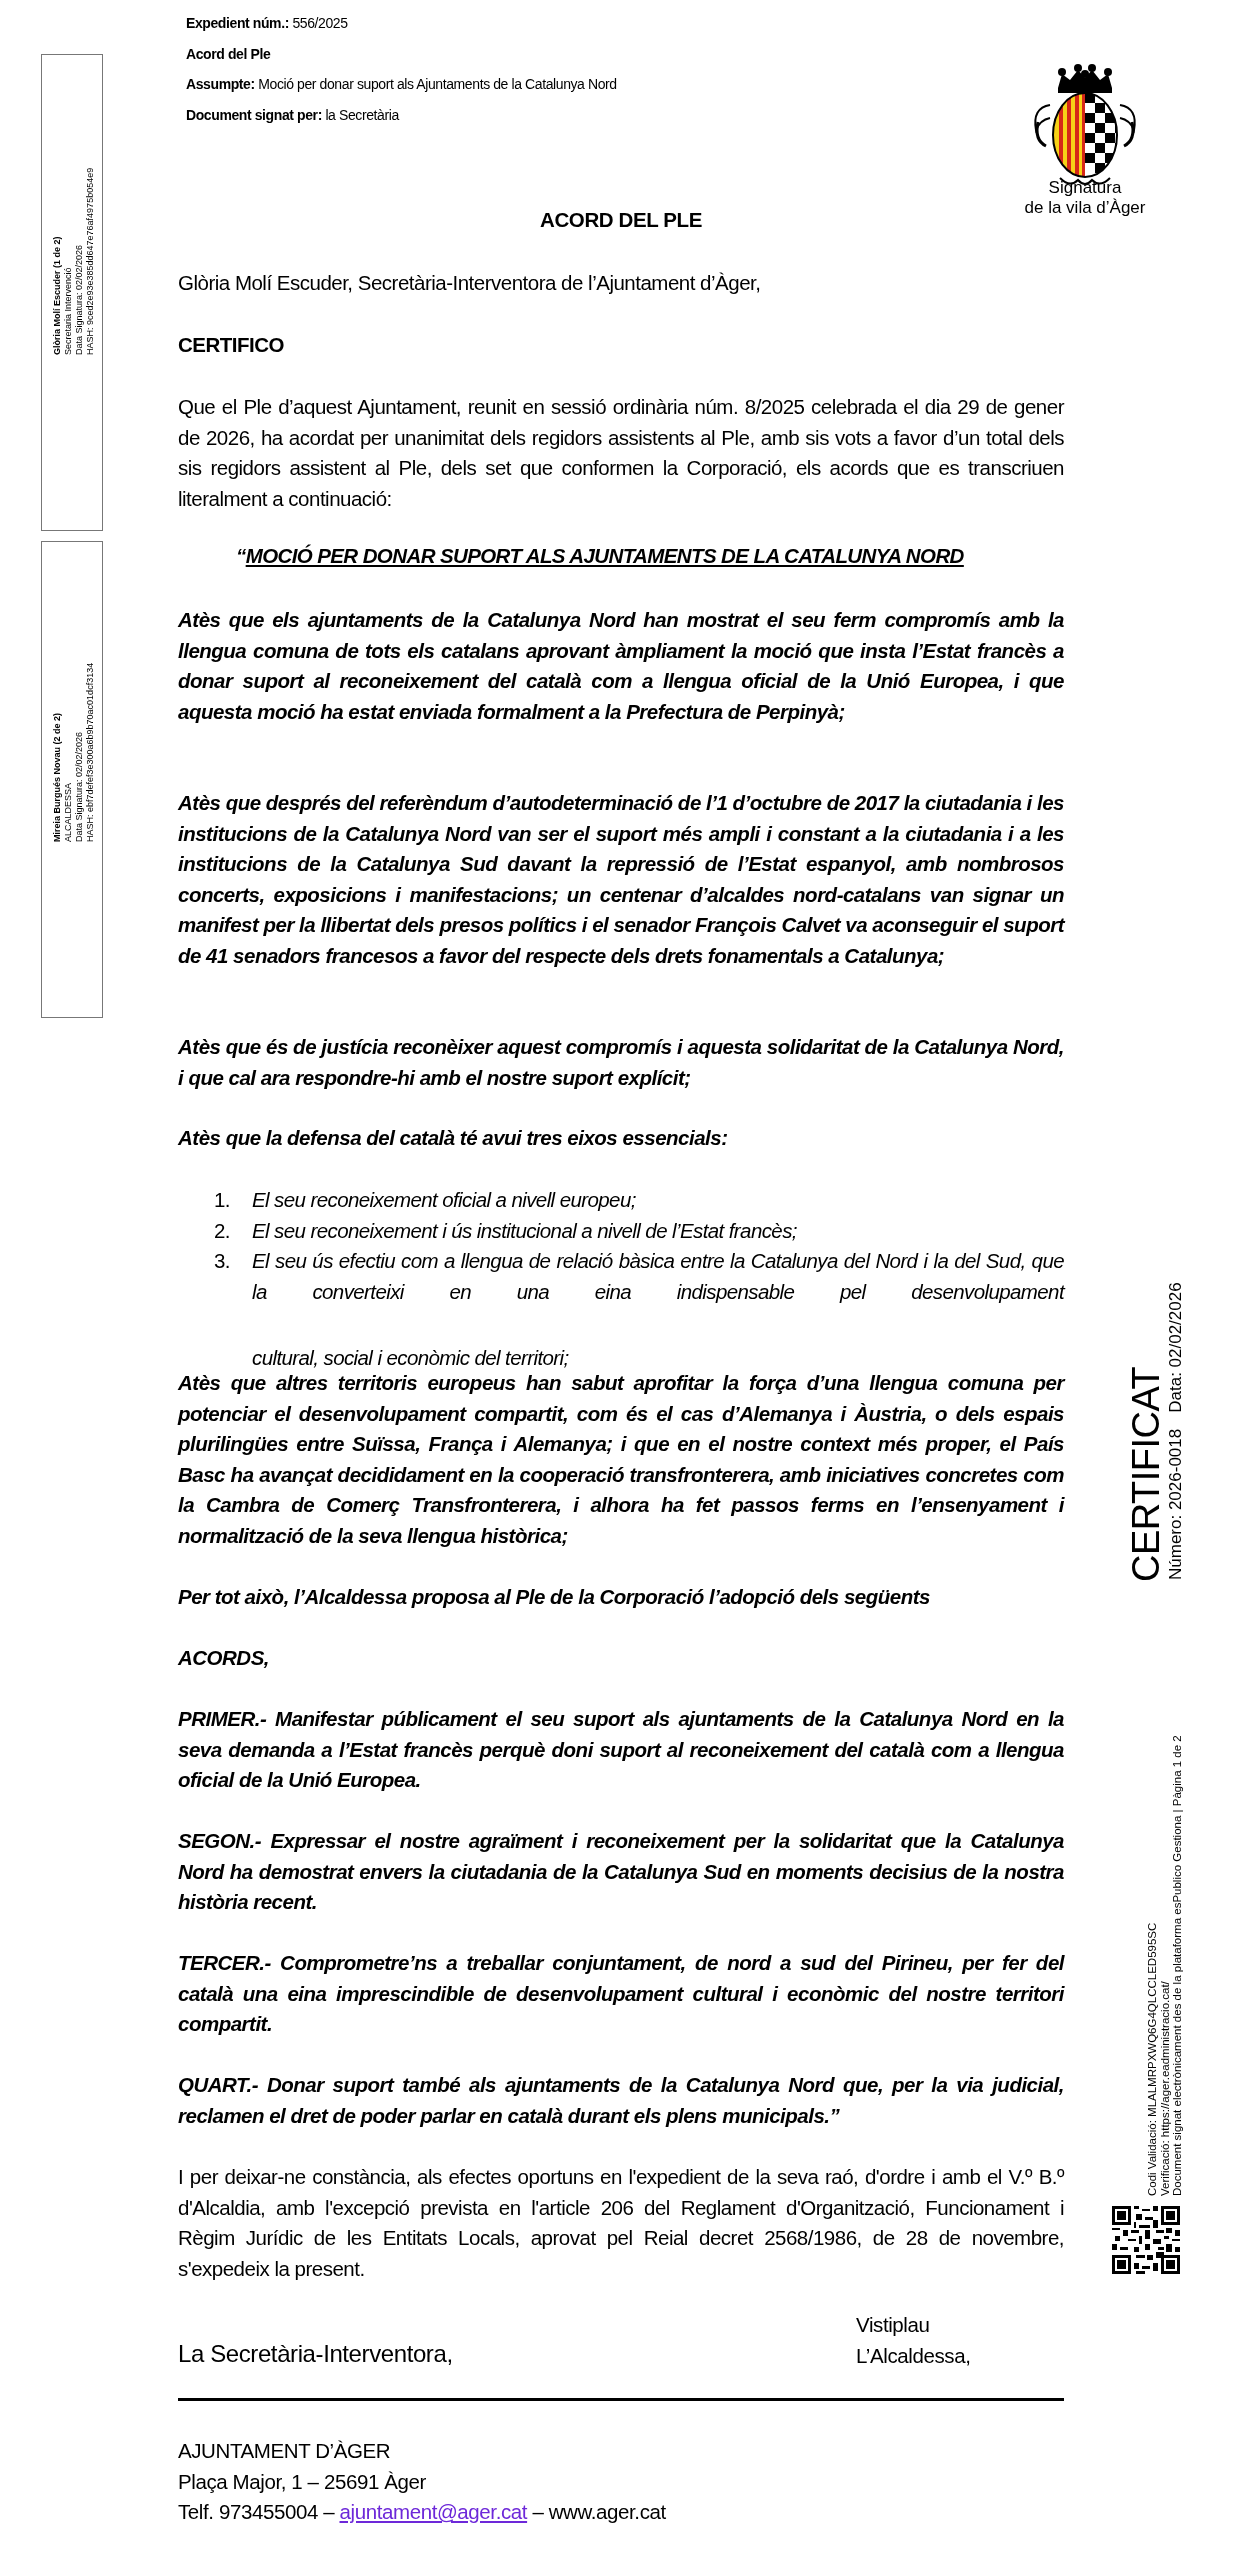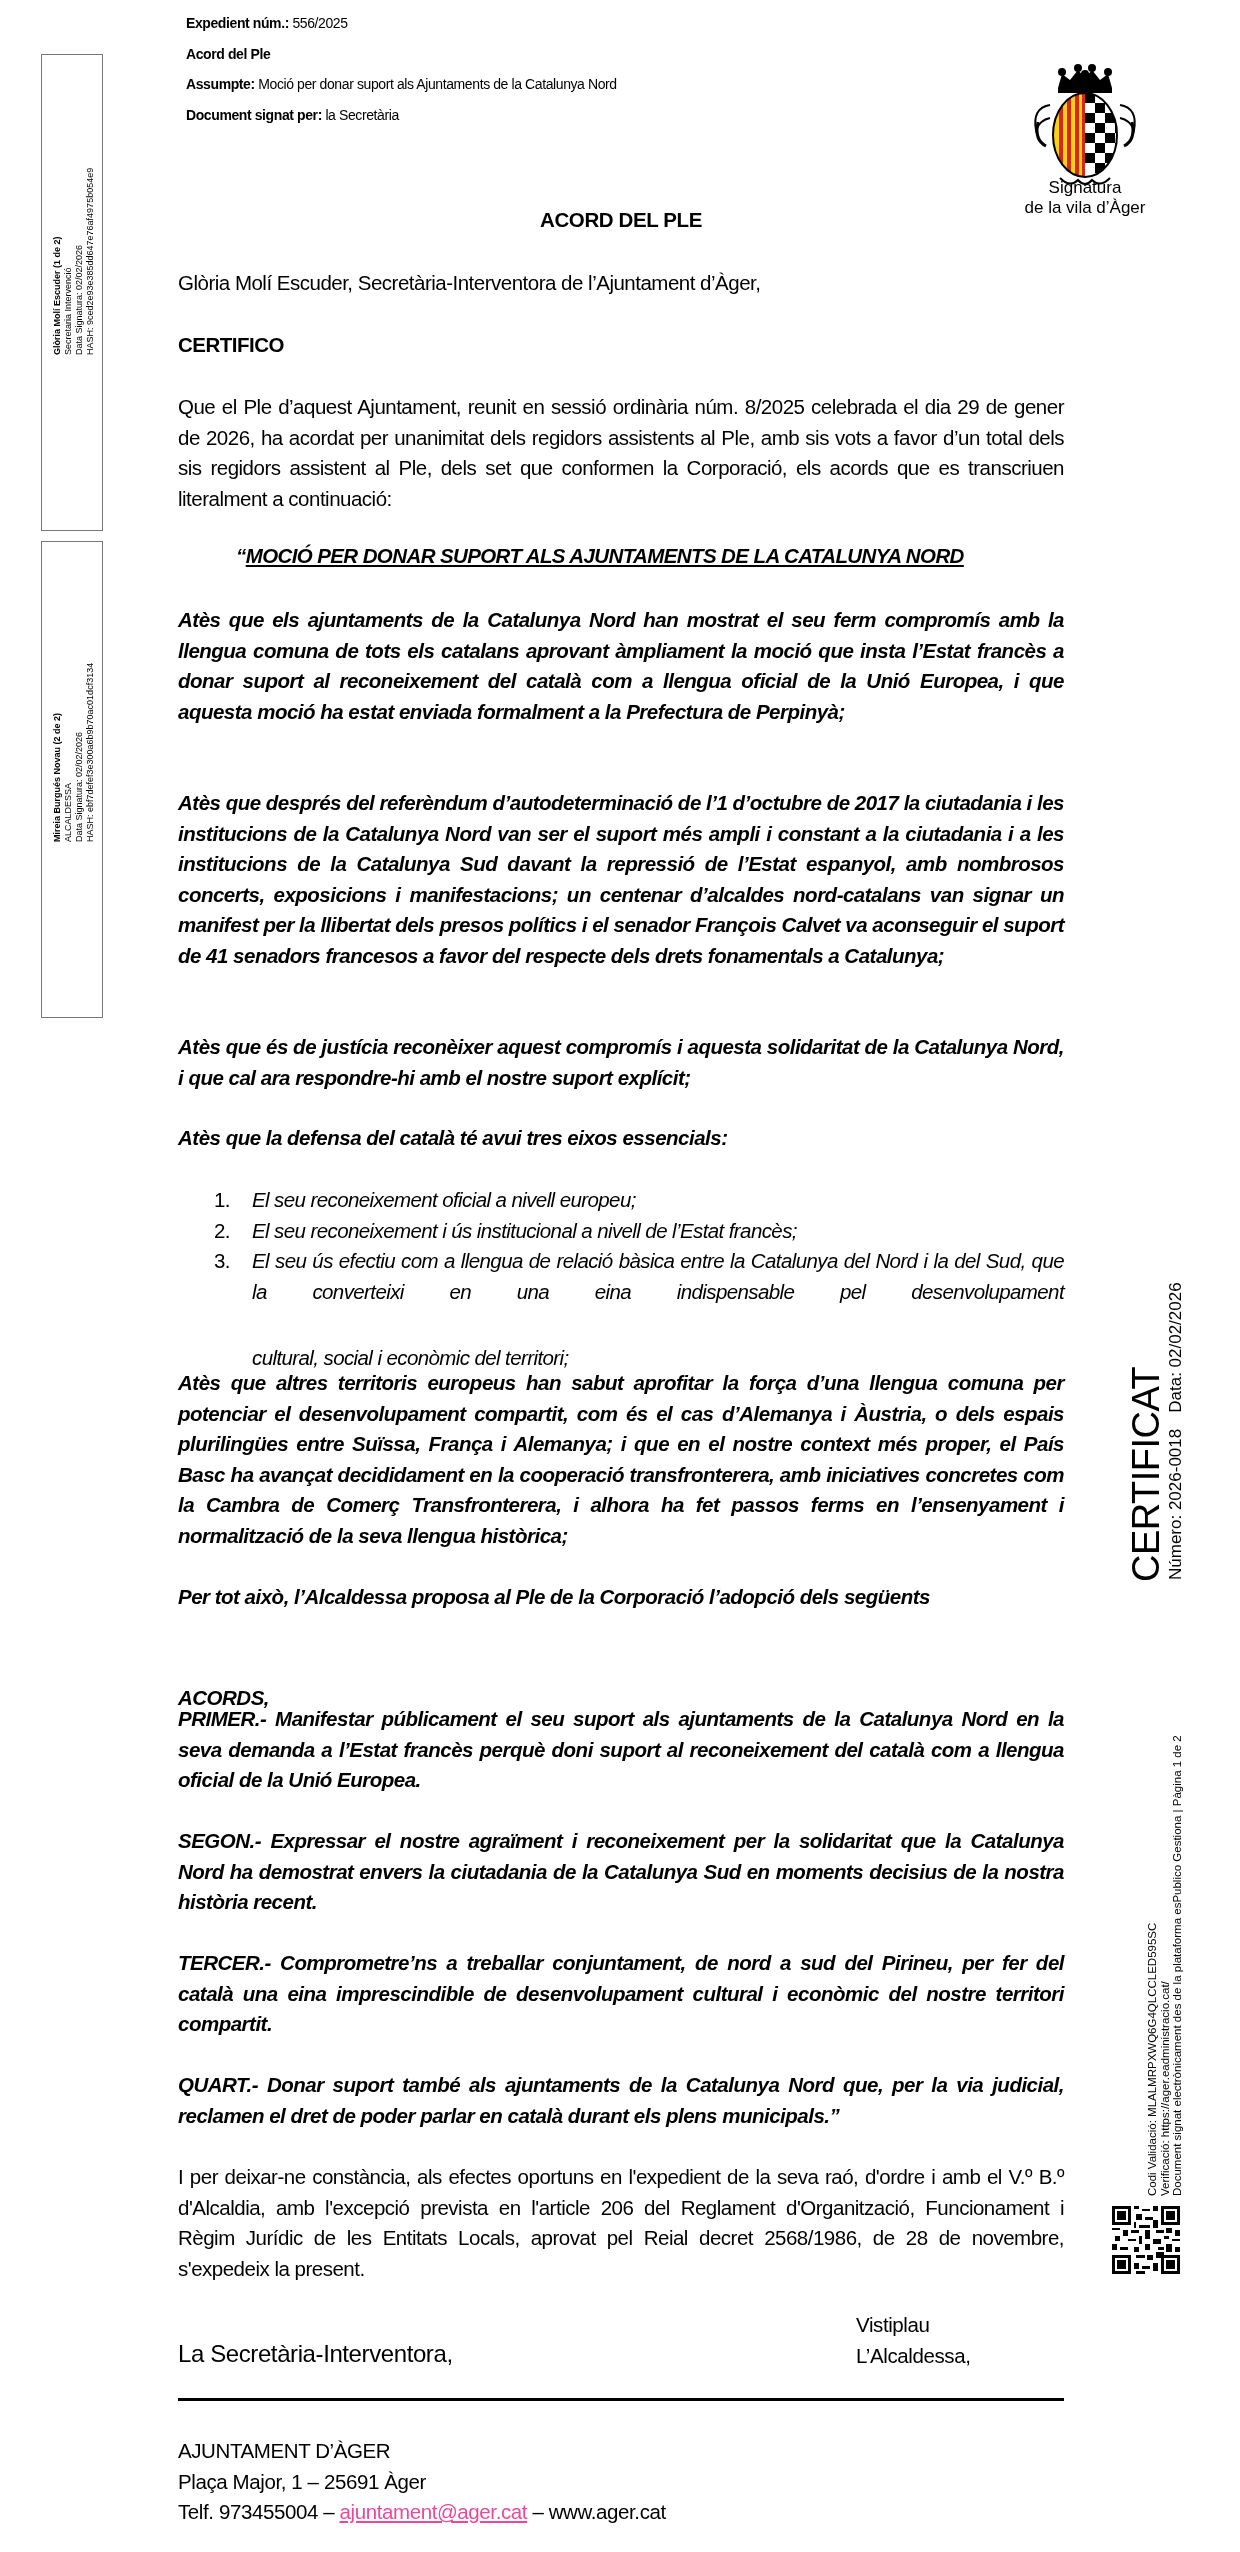--- a/index.html
+++ b/index.html
@@ -17,21 +17,21 @@
   .li .num { position:absolute; left:36px; font-style:normal; }
   .motion-title { position:absolute; left:236px; top:544px; font-weight:bold; font-style:italic; font-size:20.5px; letter-spacing:-0.6px; }
   .motion-title .u { text-decoration:underline; }
   .sidebox { position:absolute; left:41px; width:60px; border:1px solid #777; background:#fff; }
   .vt { position:absolute; transform:rotate(-90deg); transform-origin:left top; white-space:nowrap; font-family:"Liberation Sans", sans-serif; }
   .sig-text { font-size:9px; line-height:11px; color:#000; }
   .logo { position:absolute; left:1010px; top:40px; width:150px; height:180px; }
   .logo-text { position:absolute; left:990px; top:178px; width:190px; text-align:center; font-size:17px; line-height:20px; font-family:"Liberation Sans", sans-serif; }
   .rule { position:absolute; left:178px; width:886px; top:2398px; height:3px; background:#000; }
   .footer { position:absolute; left:178px; width:886px; text-align:left; font-size:20.5px; line-height:30.5px; letter-spacing:-0.4px; }
-  .link { color:#ec4899; text-decoration:underline;margin-top:16px; }
+  .link { color:#6d28d9; text-decoration:underline;margin-top:16px; }
   .qr { position:absolute; left:1112px; top:2206px; width:68px; height:68px; }
 </style>
 </head>
 <body>
 
 <div class="sidebox" style="top:54px;height:475px;">
   <div class="vt sig-text" style="left:10px;top:300px;">
     <div class="b">Glòria Molí Escuder (1 de 2)</div>
     <div>Secretaria Intervenció</div>
     <div>Data Signatura: 02/02/2026</div>
@@ -129,21 +129,21 @@
   <div class="li"><span class="num">2.</span><span>El seu reconeixement i ús institucional a nivell de l’Estat francès;</span></div>
   <div class="li">
       <span class="num">3.</span>
       <span style="display:block;text-align:justify;text-align-last:justify;">El seu ús efectiu com a llengua de relació bàsica entre la Catalunya del Nord i la del Sud, que la converteixi en una eina indispensable pel desenvolupament</span>
     </div>
   <div class="li" style="margin-top:36px;"><span>cultural, social i econòmic del territori;</span></div>
 </div>
 
 <div class="para it" style="top:1368px;">Atès que altres territoris europeus han sabut aprofitar la força d’una llengua comuna per potenciar el desenvolupament compartit, com és el cas d’Alemanya i Àustria, o dels espais plurilingües entre Suïssa, França i Alemanya; i que en el nostre context més proper, el País Basc ha avançat decididament en la cooperació transfronterera, amb iniciatives concretes com la Cambra de Comerç Transfronterera, i alhora ha fet passos ferms en l’ensenyament i normalització de la seva llengua històrica;</div>
 <div class="para it" style="top:1582px;">Per tot això, l’Alcaldessa proposa al Ple de la Corporació l’adopció dels següents</div>
-<div class="para b it" style="top:1683px;">ACORDS,</div>
+<div class="para b it" style="top:1643px;">ACORDS,</div>
 
 <div class="para it" style="top:1704px;"><b>PRIMER.-</b><span> Manifestar públicament el seu suport als ajuntaments de la Catalunya Nord en la seva demanda a l’Estat francès perquè doni suport al reconeixement del català com a llengua oficial de la Unió Europea.</span></div>
 <div class="para it" style="top:1826px;"><b>SEGON.-</b><span> Expressar el nostre agraïment i reconeixement per la solidaritat que la Catalunya Nord ha demostrat envers la ciutadania de la Catalunya Sud en moments decisius de la nostra història recent.</span></div>
 <div class="para it" style="top:1948px;"><b>TERCER.-</b><span> Comprometre’ns a treballar conjuntament, de nord a sud del Pirineu, per fer del català una eina imprescindible de desenvolupament cultural i econòmic del nostre territori compartit.</span></div>
 <div class="para it" style="top:2070px;"><b>QUART.-</b><span> Donar suport també als ajuntaments de la Catalunya Nord que, per la via judicial, reclamen el dret de poder parlar en català durant els plens municipals.”</span></div>
 
 <div class="para" style="top:2162px;">I per deixar-ne constància, als efectes oportuns en l'expedient de la seva raó, d'ordre i amb el V.º B.º d'Alcaldia, amb l'excepció prevista en l'article 206 del Reglament d'Organització, Funcionament i Règim Jurídic de les Entitats Locals, aprovat pel Reial decret 2568/1986, de 28 de novembre, s'expedeix la present.</div>
 
 <div class="abs" style="left:178px;top:2340px;font-size:24px;letter-spacing:-0.4px;">La Secretària-Interventora,</div>
 <div class="abs" style="left:856px;top:2310px;font-size:20.5px;line-height:30.5px;letter-spacing:-0.4px;">

